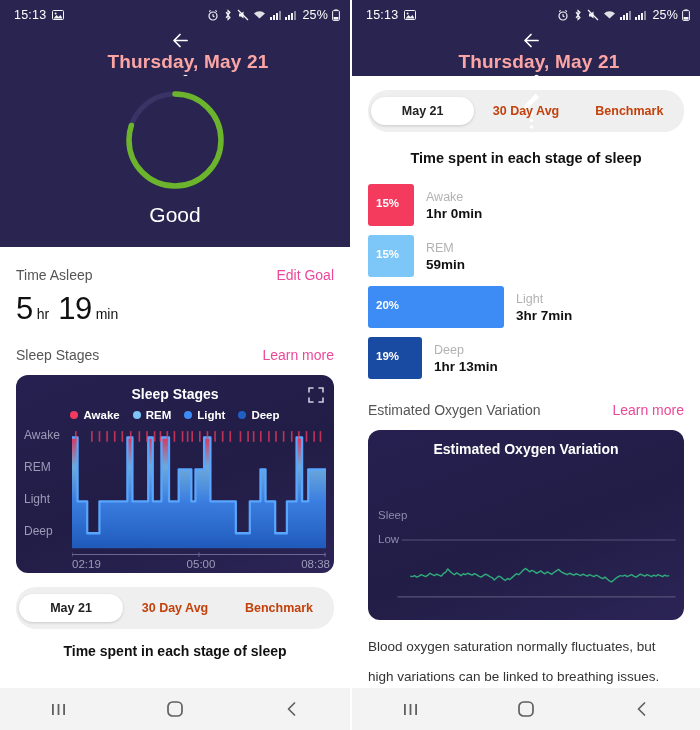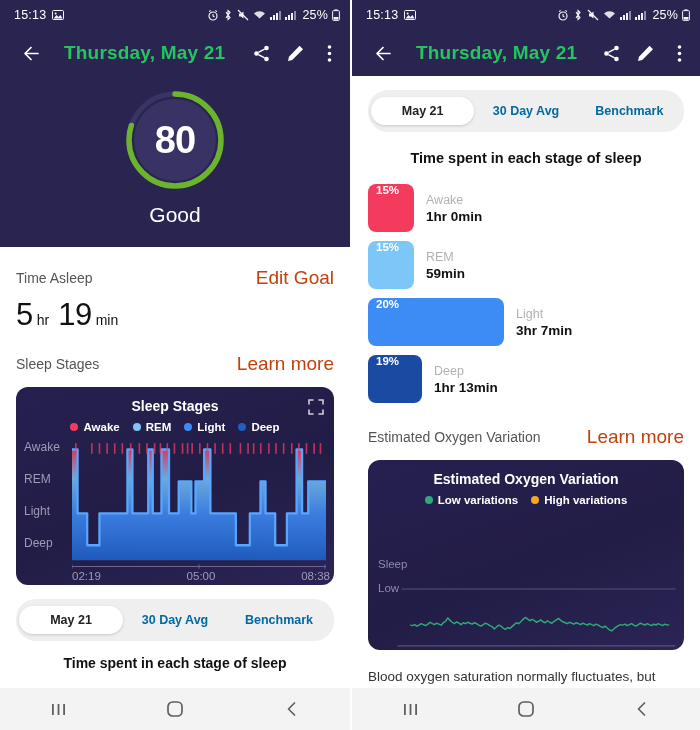--- a/index.html
+++ b/index.html
@@ -19,22 +19,22 @@
     display: flex; align-items: center; padding: 0 10px 0 14px;
     font-size: 12.5px; letter-spacing: .2px;
   }
   .sb-left { display: flex; align-items: center; gap: 6px; }
   .sb-right { margin-left: auto; display: flex; align-items: center; gap: 4px; font-size: 12.5px; }
   .sb-icon { display: inline-flex; align-items: center; opacity: .95; }
   .battpct { font-size: 12.5px; margin-left: 2px; }
 
   
   .appbar {
-    height: 46px; background: #2a2550; color: #22c55e;
-    display: flex; align-items: center; padding: 0 4px 0 14px; gap: 0;
+    height: 46px; background: #2a2550; color: #fca5a5;
+    display: flex; align-items: center; padding: 0 4px 0 14px; gap: 0; flex-direction: column;
   }
   .appbar .title { font-size: 19px; font-weight: bold; margin-left: 16px; letter-spacing: .2px; }
   .appbar .spacer { flex: 1; }
   .abtn { width: 34px; height: 34px; display: flex; align-items: center; justify-content: center; }
 
   
   .hero { background: #2a2550; height: 171px; position: relative; }
   .ring-wrap { position: absolute; left: 0; right: 0; top: 12px; display: flex; flex-direction: column; align-items: center; }
   .ring { width: 104px; height: 104px; position: relative; }
   .ring svg { position: absolute; inset: 0; }
@@ -43,21 +43,21 @@
     border-radius: 50%; background: #393264;
     display: flex; align-items: center; justify-content: center;
   }
   .score { font-size: 38px; font-weight: bold; color: #fff; letter-spacing: -1px; }
   .quality { color: #fff; font-size: 21px; margin-top: 11px; }
 
   
   .body-white { background: #fff; padding: 0 16px; }
   .rowhead { display: flex; align-items: center; padding-top: 20px; }
   .rowhead .lbl { font-size: 14px; color: #555; }
-  .rowhead .act { margin-left: auto; font-size: 19px; color: #c2410c; }
+  .rowhead .act { margin-left: auto; font-size: 14px; color: #ec4899; }
   .bigtime { margin-top: 8px; color: #111; display: flex; align-items: baseline; }
   .bigtime .num { font-size: 31px; font-weight: 400; letter-spacing: -.5px; }
   .bigtime .unit { font-size: 14px; margin: 4px 9px 0 4px; }
 
   
   .card {
     margin-top: 12px; border-radius: 12px;
     background: linear-gradient(160deg, #262050 0%, #221d46 55%, #2b2456 100%);
     position: relative; overflow: hidden;
   }
@@ -71,30 +71,30 @@
   .ylabels { position: absolute; left: 8px; top: 0; width: 48px; height: 108px; display: flex; flex-direction: column; justify-content: space-between; }
   .ylabels span { color: #9e9ab8; font-size: 12px; line-height: 1; }
   .svgwrap { position: absolute; left: 56px; right: 8px; top: 0; bottom: 0; }
   .xlabels { display: flex; justify-content: space-between; color: #9e9ab8; font-size: 11.5px; padding: 0 4px 9px 56px; margin-top: -4px; }
 
   
   .tabs {
     display: flex; background: #efefef; border-radius: 20px; height: 42px;
     align-items: center; padding: 3px; margin-top: 14px;
   }
-  .tab { flex: 1; text-align: center; font-size: 12.5px; color: #0369a1; line-height: 28px; border-radius: 18px; font-weight: bold; }
+  .tab { flex: 1; text-align: center; font-size: 12.5px; color: #c2410c; line-height: 28px; border-radius: 18px; font-weight: bold; }
   .tab.active { background: #fff; color: #222; box-shadow: 0 1px 3px rgba(0,0,0,.16); }
   .clipped-head { text-align: center; font-size: 14px; font-weight: bold; color: #111; margin-top: 14px; }
 
   
   .rbody { background: #fff; padding: 0 16px; }
   .sec-title { text-align: center; font-size: 14.5px; font-weight: bold; color: #111; margin-top: 18px; }
   .stages { margin-top: 18px; }
   .stage { display: flex; align-items: center; margin-bottom: 9px; }
-  .sbar { height: 48px; border-radius: 8px; position: relative; display: flex; align-items: flex-start; }
+  .sbar { height: 42px; border-radius: 3px; position: relative; display: flex; align-items: center; }
   .sbar span { color: #fff; font-size: 11.5px; font-weight: bold; padding: 0 0 5px 8px; }
   .smeta { margin-left: 12px; }
   .smeta .nm { font-size: 12.5px; color: #b2b2b2; }
   .smeta .vl { font-size: 13.5px; color: #111; font-weight: bold; margin-top: 2px; }
 
   .oxplot { position: relative; height: 122px; margin-top: 24px; }
   .oxlabels { position: absolute; left: 10px; top: 28px; }
   .oxlabels span { display: block; color: #8f8bab; font-size: 11.5px; }
   .oxlabels span.low { margin-top: 12px; }
   .oxsvg { position: absolute; inset: 0; }
@@ -208,23 +208,20 @@
       </div>
     </div>
 
     <div class="hero">
       <div class="ring-wrap">
         <div class="ring">
           <svg viewBox="0 0 104 104">
             <circle cx="52" cy="52" r="46" fill="none" stroke="#3a3366" stroke-width="5"></circle>
             <circle id="score-arc" cx="52" cy="52" r="46" fill="none" stroke="#6cb42c" stroke-width="5.5" stroke-linecap="round" transform="rotate(-90 52 52)" stroke-dasharray="289.02652413026095" stroke-dashoffset="57.80530482605218"></circle>
           </svg>
-          <div class="ring-inner">
-            <span class="score">80</span>
-          </div>
         </div>
         <div class="quality">Good</div>
       </div>
     </div>
 
     <div class="body-white">
       <div class="rowhead">
         <span class="lbl">Time Asleep</span>
         <span class="act">Edit Goal</span>
       </div>
@@ -499,30 +496,20 @@
         </div>
       </div>
 
       <div class="rowhead" style="padding-top:14px;">
         <span class="lbl">Estimated Oxygen Variation</span>
         <span class="act">Learn more</span>
       </div>
 
       <div class="card" style="height:190px;">
         <div class="card-title">Estimated Oxygen Variation</div>
-        <div class="legend">
-          <div class="it">
-            <i class="dot" style="background:#2fa87a"></i>
-            <span>Low variations</span>
-          </div>
-          <div class="it">
-            <i class="dot" style="background:#f5a623"></i>
-            <span>High variations</span>
-          </div>
-        </div>
         <div class="oxplot">
           <div class="oxlabels">
             <span>Sleep</span>
             <span class="low">Low</span>
           </div>
           <svg id="oxsvg" class="oxsvg" viewBox="0 0 300 122" preserveAspectRatio="none">
               <line x1="32" x2="292" y1="56" y2="56" stroke="#575379" stroke-width="1"></line>
               <line x1="28" x2="292" y1="110" y2="110" stroke="#575379" stroke-width="1"></line>
               <path d="M40,90.32000000000001 L42.1025641025641,90.776 L44.205128205128204,89.864 L46.30769230769231,91.232 L48.41025641025641,90.32000000000001 L50.51282051282051,88.952 L52.61538461538461,89.864 L54.717948717948715,90.776 L56.82051282051282,89.408 L58.92307692307692,87.584 L61.02564102564102,88.952 L63.128205128205124,89.864 L65.23076923076923,88.496 L67.33333333333333,89.408 L69.43589743589743,90.32000000000001 L71.53846153846153,88.04 L73.64102564102564,86.672 L75.74358974358975,83.48 L77.84615384615384,85.75999999999999 L79.94871794871796,87.584 L82.05128205128204,88.952 L84.15384615384616,87.128 L86.25641025641025,88.496 L88.35897435897436,89.864 L90.46153846153845,88.04 L92.56410256410257,88.952 L94.66666666666666,87.584 L96.76923076923077,88.496 L98.87179487179488,89.408 L100.97435897435898,88.04 L103.07692307692307,88.952 L105.17948717948718,90.32000000000001 L107.28205128205128,91.232 L109.38461538461539,89.864 L111.48717948717949,88.496 L113.58974358974359,89.408 L115.6923076923077,90.776 L117.7948717948718,91.688 L119.8974358974359,93.968 L122,92.144 L124.1025641025641,90.32000000000001 L126.2051282051282,91.232 L128.30769230769232,93.056 L130.4102564102564,94.424 L132.5128205128205,92.6 L134.61538461538464,93.512 L136.71794871794873,91.688 L138.82051282051282,89.864 L140.9230769230769,88.04 L143.02564102564102,88.952 L145.12820512820514,87.128 L147.23076923076923,84.848 L149.33333333333331,83.024 L151.43589743589743,84.392 L153.53846153846155,86.21600000000001 L155.64102564102564,84.848 L157.74358974358975,85.75999999999999 L159.84615384615384,87.584 L161.94871794871796,86.672 L164.05128205128204,85.304 L166.15384615384613,87.128 L168.25641025641028,88.04 L170.35897435897436,86.21600000000001 L172.46153846153845,87.584 L174.56410256410257,88.496 L176.66666666666669,86.672 L178.76923076923077,85.304 L180.87179487179486,83.936 L182.97435897435898,85.75999999999999 L185.0769230769231,87.128 L187.17948717948718,88.04 L189.28205128205127,88.952 L191.3846153846154,87.584 L193.48717948717947,88.496 L195.5897435897436,89.408 L197.6923076923077,88.04 L199.7948717948718,88.952 L201.89743589743588,89.864 L204,88.496 L206.10256410256412,89.408 L208.2051282051282,90.32000000000001 L210.3076923076923,88.952 L212.4102564102564,89.864 L214.51282051282053,90.776 L216.6153846153846,89.408 L218.7179487179487,90.32000000000001 L220.82051282051285,91.688 L222.92307692307693,92.6 L225.02564102564102,91.232 L227.1282051282051,93.056 L229.23076923076925,94.88 L231.33333333333334,95.792 L233.43589743589743,93.968 L235.53846153846152,92.144 L237.64102564102564,90.776 L239.74358974358975,89.864 L241.84615384615384,90.32000000000001 L243.94871794871796,89.408 L246.05128205128204,90.776 L248.15384615384616,89.864 L250.25641025641025,88.952 L252.35897435897436,90.32000000000001 L254.46153846153845,91.232 L256.56410256410254,89.864 L258.66666666666663,88.496 L260.7692307692308,89.408 L262.87179487179486,90.32000000000001 L264.974358974359,88.952 L267.0769230769231,89.864 L269.1794871794872,90.776 L271.28205128205127,89.408 L273.38461538461536,90.32000000000001 L275.4871794871795,88.952 L277.5897435897436,89.864 L279.6923076923077,90.776 L281.7948717948718,89.408 L283.8974358974359,90.32000000000001 L286,89.864" fill="none" stroke="#2fa87a" stroke-width="1.4" stroke-linejoin="round"></path>
             </svg>

